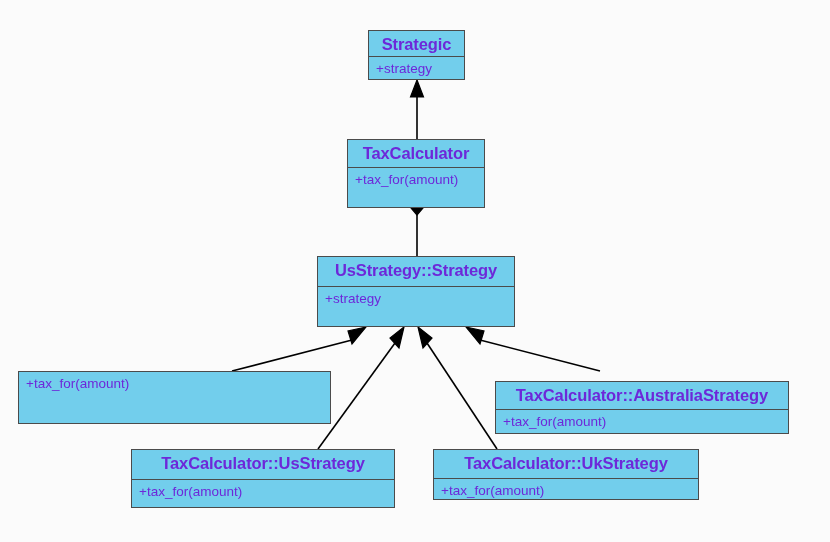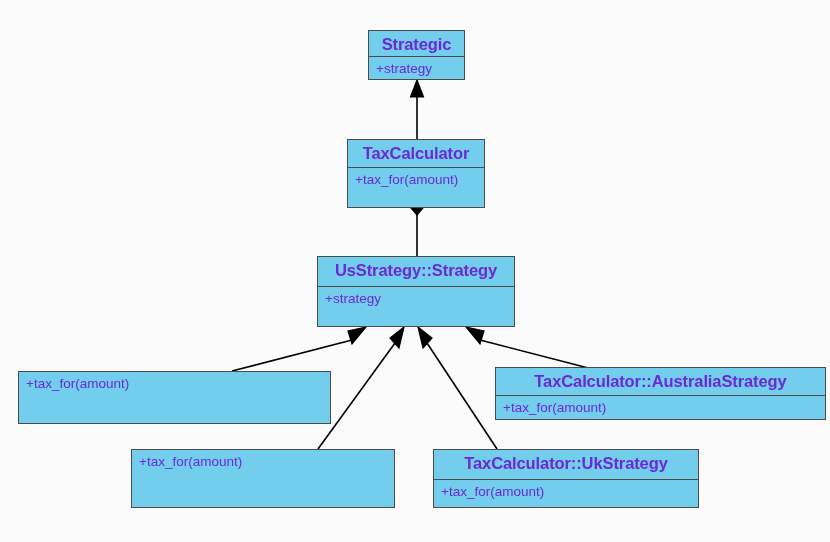--- a/index.html
+++ b/index.html
@@ -121,33 +121,34 @@
       <span class="member-row">+strategy</span>
     </div>
   </div>
 
   <div class="uml-class" style="left:18px; top:371px; width:313px; height:53px;">
     <div class="cls-members">
       <span class="member-row">+tax_for(amount)</span>
     </div>
   </div>
 
-  <div class="uml-class" style="left:495px; top:367px; width:331px; height:53px;">
+  <div class="uml-class" style="left:495px; top:381px; width:294px; height:53px;">
     <div class="cls-name" style="height:28px;">TaxCalculator::AustraliaStrategy</div>
     <div class="cls-members">
       <span class="member-row">+tax_for(amount)</span>
     </div>
   </div>
 
   <div class="uml-class" style="left:131px; top:449px; width:264px; height:59px;">
+    <div class="cls-name" style="height:30px;">TaxCalculator::UsStrategy</div>
     <div class="cls-members">
       <span class="member-row">+tax_for(amount)</span>
     </div>
   </div>
 
-  <div class="uml-class" style="left:433px; top:449px; width:266px; height:59px;">
+  <div class="uml-class" style="left:433px; top:449px; width:266px; height:51px;">
     <div class="cls-name" style="height:30px;">TaxCalculator::UkStrategy</div>
     <div class="cls-members">
       <span class="member-row">+tax_for(amount)</span>
     </div>
   </div>
 
 </div>
 
 </body></html>

